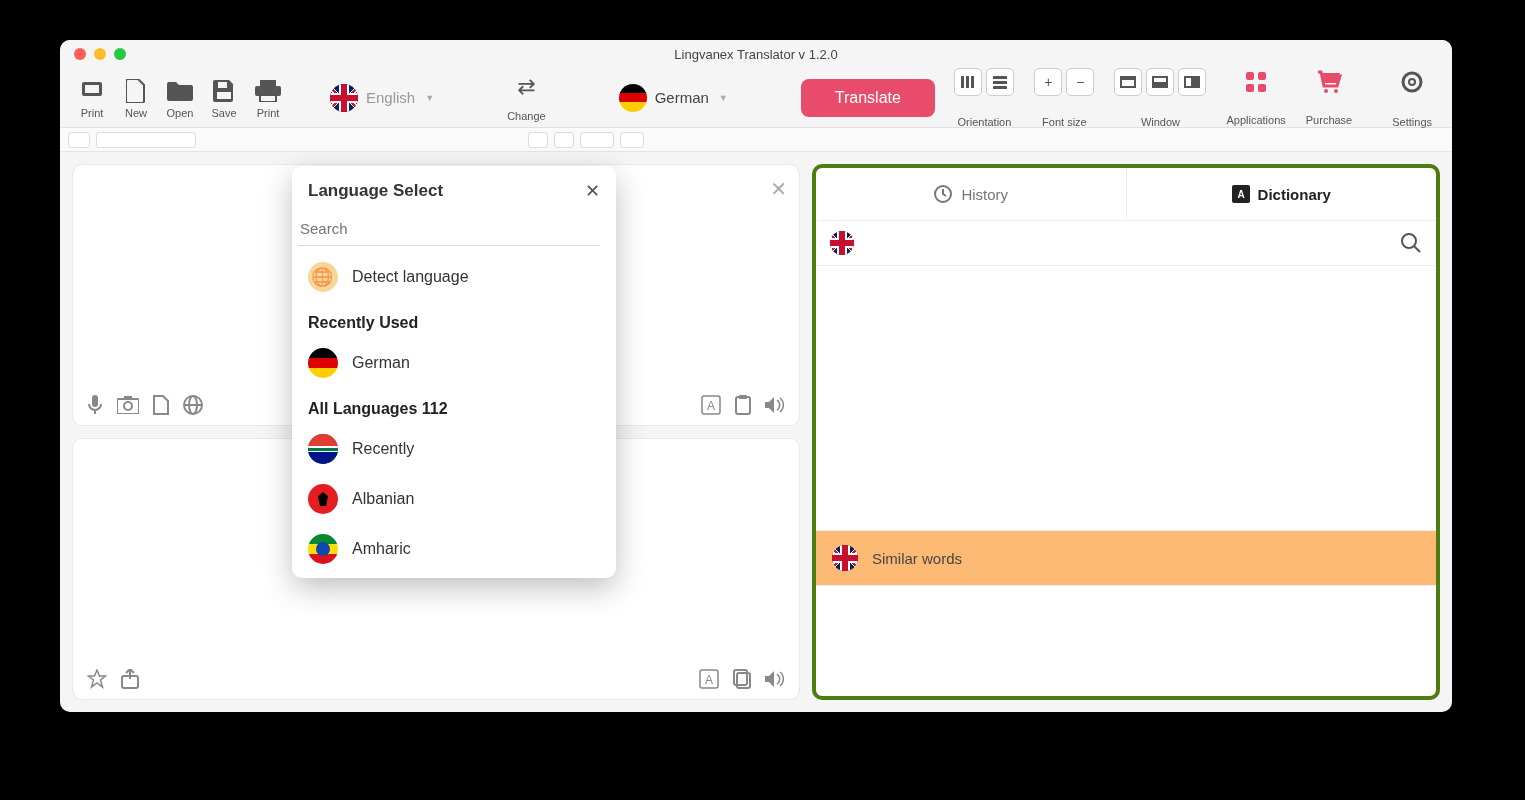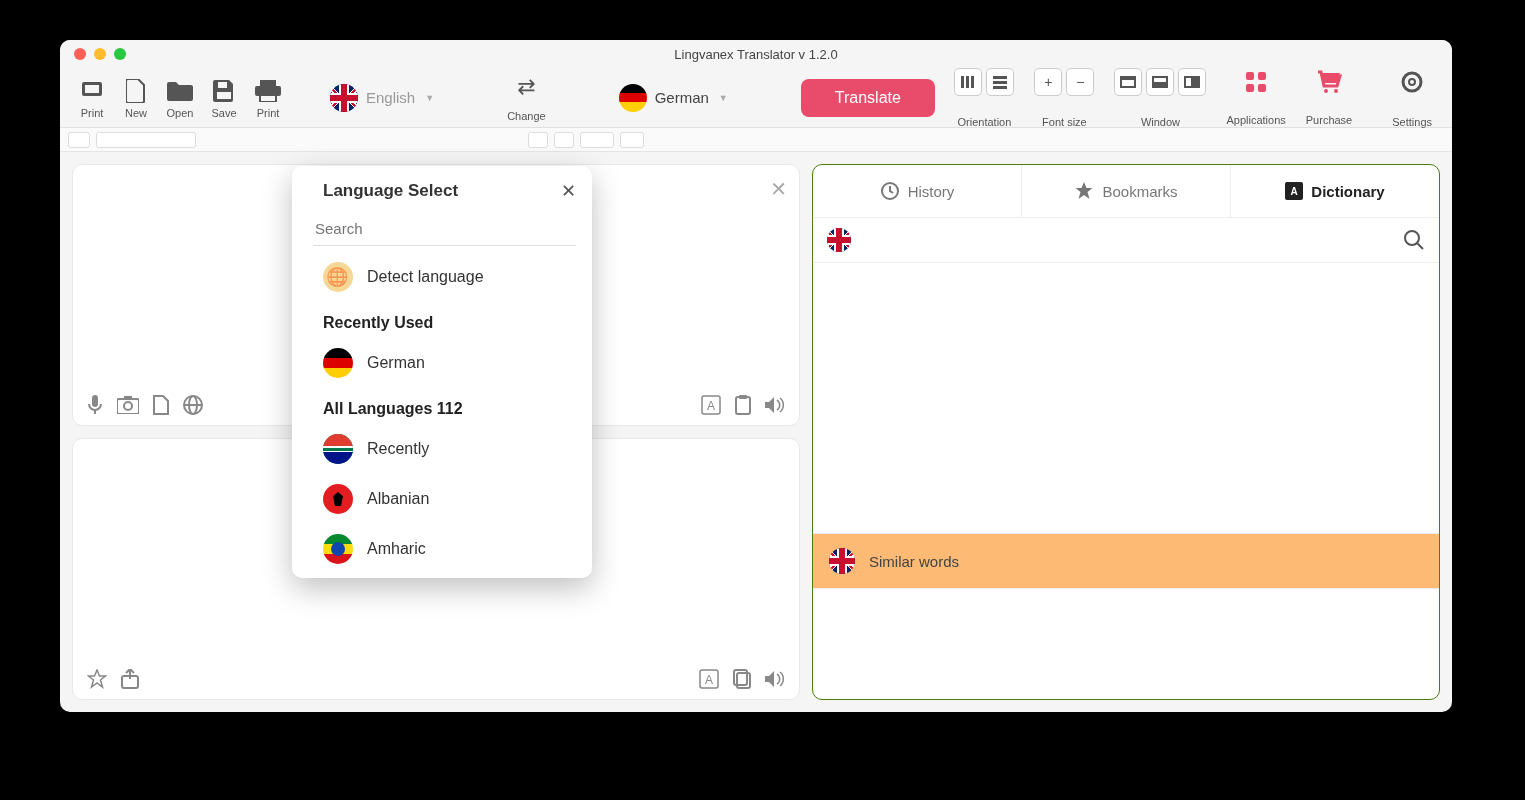--- a/index.html
+++ b/index.html
@@ -56,37 +56,37 @@
 .left-col { width: 752px; display: flex; flex-direction: column; gap: 12px; padding: 12px; }
 .right-col { flex: 1; padding: 12px 12px 12px 0; }
 
 .text-pane { background: #fff; border-radius: 10px; position: relative; flex: 1; border: 1px solid #e8e8e8; }
 .pane-close { position: absolute; top: 12px; right: 12px; color: #aaa; font-size: 20px; cursor: pointer; }
 .pane-bottom { position: absolute; bottom: 10px; display: flex; gap: 14px; align-items: center; }
 .pane-bottom.left { left: 14px; }
 .pane-bottom.right { right: 14px; }
 .pb-icon { color: #888; font-size: 18px; cursor: pointer; }
 
-.side-panel { background: #fff; border-radius: 10px; height: 100%; border: 1px solid #4d7c0f; display: flex; flex-direction: column; justify-content: center; }
+.side-panel { background: #fff; border-radius: 10px; height: 100%; border: 4px solid #4d7c0f; display: flex; flex-direction: column; justify-content: center; }
 .tabs { display: flex; border-bottom: 1px solid #eee; }
 .tab { flex: 1; display: flex; align-items: center; justify-content: center; gap: 8px; padding: 16px 0; cursor: pointer; color: #777; font-size: 15px; border-right: 1px solid #eee; }
 .tab:last-child { border-right: none; }
 .tab.active { color: #222; font-weight: 600; }
 .dict-search { display: flex; align-items: center; padding: 10px 14px; border-bottom: 1px solid #eee; }
 .dict-search .flag { width: 24px; height: 24px; }
 .dict-search-input { flex: 1; border: none; outline: none; font-size: 14px; padding: 4px 8px; }
 .mag { font-size: 20px; color: #555; cursor: pointer; }
 .dict-body { flex: 1; }
 .similar { display: flex; align-items: center; gap: 14px; padding: 14px 16px; background: #fdba74; border-top: 1px solid #eee; border-bottom: 1px solid #eee; }
 .similar .flag { width: 26px; height: 26px; }
 .similar-label { color: #444; font-size: 15px; }
 .dict-footer { height: 110px; }
 
 
-.popover { position: absolute; top: 126px; left: 232px; width: 300px; background: #fff; border-radius: 10px; box-shadow: 0 10px 30px rgba(0,0,0,0.25); padding: 14px 0 0 15px; z-index: 100; }
+.popover { position: absolute; top: 126px; left: 232px; width: 324px; background: #fff; border-radius: 10px; box-shadow: 0 10px 30px rgba(0,0,0,0.25); padding: 14px 0 0 0; z-index: 100; }
 .pop-head { display: flex; align-items: center; justify-content: space-between; padding: 0 16px 10px 16px; }
 .pop-title { font-size: 17px; font-weight: 600; color: #333; }
 .pop-close { font-size: 18px; color: #555; cursor: pointer; }
 .pop-search { margin: 0 16px 6px 6px; border-bottom: 1px solid #ddd; }
 .pop-search input { width: 100%; border: none; outline: none; padding: 8px 2px; font-size: 15px; color: #666; }
 .pop-item { display: flex; align-items: center; gap: 14px; padding: 10px 16px; cursor: pointer; }
 .pop-item .flag { width: 30px; height: 30px; }
 .pop-item-label { font-size: 16px; color: #333; }
 .pop-section { font-size: 16px; font-weight: 700; color: #222; padding: 12px 16px 6px 16px; }
 
@@ -359,28 +359,20 @@
         <div class="tabs">
           <div class="tab">
             <span>
                 <svg width="20" height="20" viewBox="0 0 20 20">
                   <circle cx="10" cy="10" r="8" fill="none" stroke="#777" stroke-width="2"></circle>
                   <path d="M10 5v5l3 2" fill="none" stroke="#777" stroke-width="2"></path>
                 </svg>
               </span>
             <span>History</span>
           </div>
-          <div class="tab">
-            <span>
-                <svg width="20" height="20" viewBox="0 0 20 20">
-                  <path d="M10 1l2.5 6h6l-5 4 2 7-5.5-4-5.5 4 2-7-5-4h6z" fill="#777"></path>
-                </svg>
-              </span>
-            <span>Bookmarks</span>
-          </div>
           <div class="tab active">
             <span>
                 <svg width="18" height="18" viewBox="0 0 18 18">
                   <rect width="18" height="18" rx="2" fill="#222"></rect>
                   <text x="9" y="13" text-anchor="middle" font-size="10" fill="#fff">A</text>
                 </svg>
               </span>
             <span>Dictionary</span>
           </div>
         </div>

